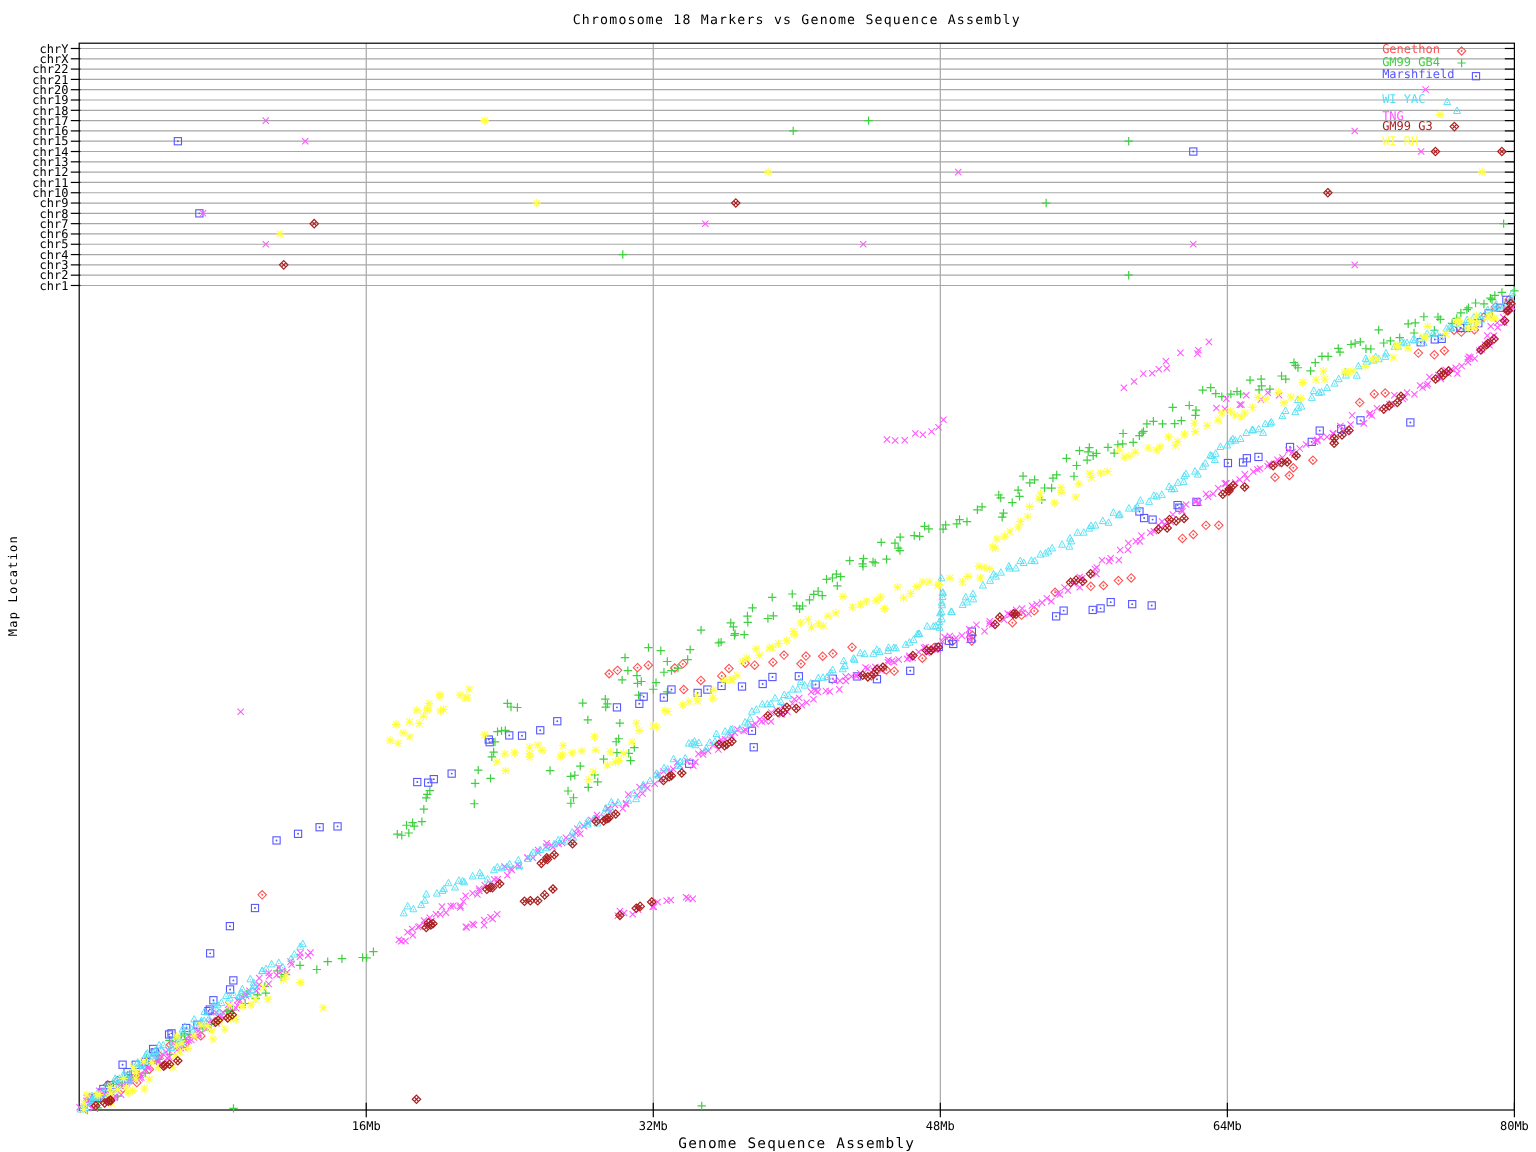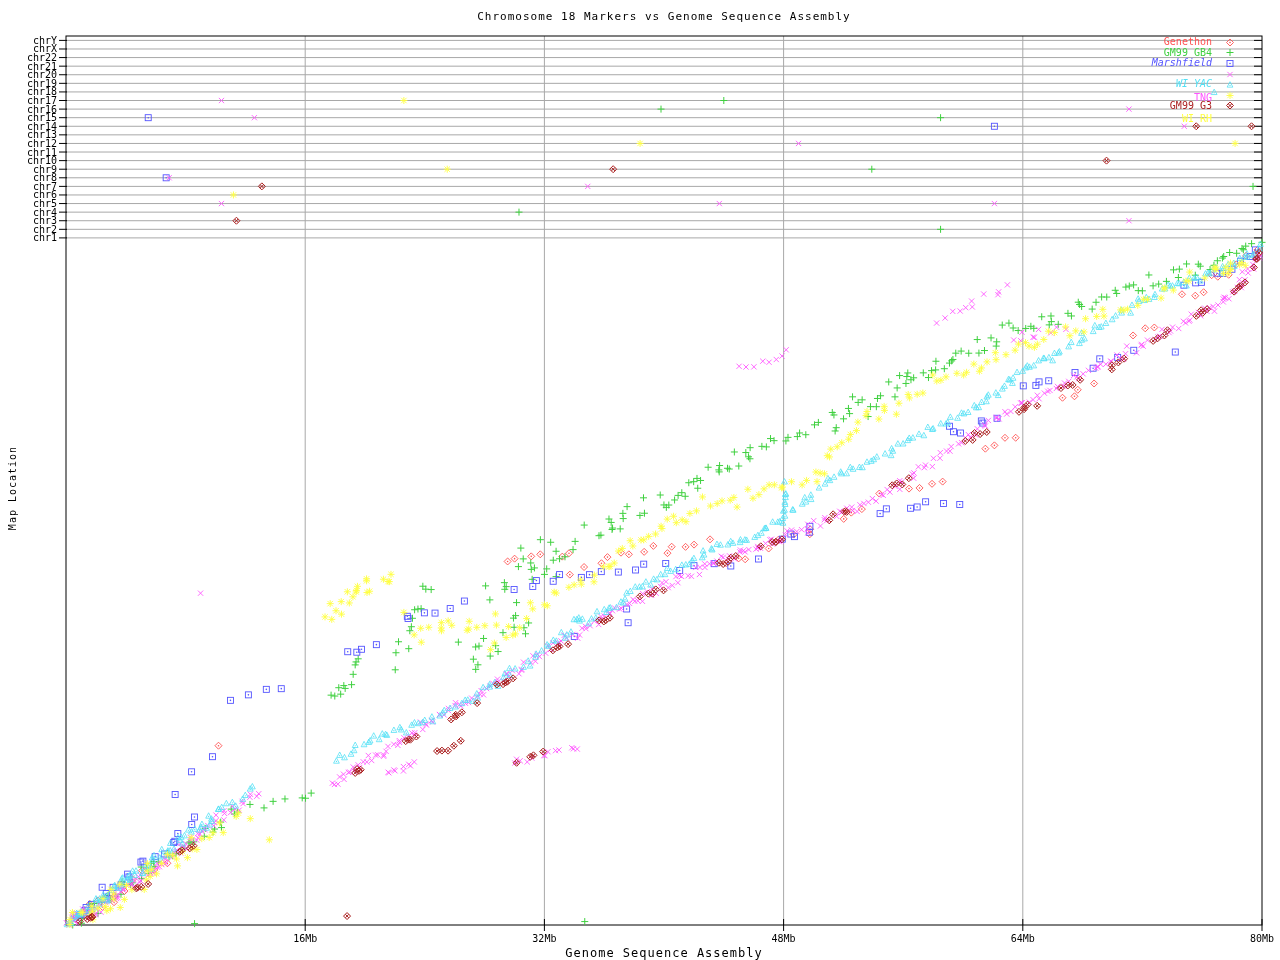--- a/index.html
+++ b/index.html
@@ -3,21 +3,21 @@
 <meta charset="utf-8">
 <style>
   html,body{margin:0;padding:0;background:#ffffff;}
   body{width:1280px;height:960px;position:relative;overflow:hidden;
        font-family:"DejaVu Sans Mono","Liberation Mono",monospace;color:#000;}
   .abs{position:absolute;}
   #chart-title{top:10px;left:66px;width:1196px;text-align:center;font-size:11px;letter-spacing:1px;white-space:pre;}
   #y-axis-title{top:488px;left:12px;transform:translate(-50%,-50%) rotate(-90deg);font-size:10px;letter-spacing:1px;white-space:nowrap;}
   #x-axis-title{top:946px;left:66px;width:1196px;text-align:center;font-size:12px;letter-spacing:1px;}
   #legend{top:37px;right:38px;}
-  .legend-row{display:flex;align-items:center;justify-content:flex-end;height:10.6px;font-size:10px;line-height:10.6px;white-space:pre;}
+  .legend-row{display:flex;align-items:center;justify-content:flex-start;height:10.6px;font-size:10px;line-height:10.6px;white-space:pre;}
   .legend-key{width:30px;height:9px;display:inline-block;}
   svg{display:block;}
   text{font-family:"DejaVu Sans Mono","Liberation Mono",monospace;}
 </style>
 </head>
 <body>
 
 <div class="abs" id="chart-title">Chromosome 18 Markers vs Genome Sequence Assembly</div>
 <div class="abs" id="y-axis-title">Map Location</div>
 <div class="abs" id="x-axis-title">Genome Sequence Assembly</div>
@@ -1779,27 +1779,27 @@
     </g>
 </svg>
 
 <div class="abs" id="legend">
     <div class="legend-row"><span style="color: rgb(255, 80, 80);">Genethon</span><svg class="legend-key" viewBox="0 0 30 9">
         <use href="#sym-diamond-dot" x="14" y="0.5" width="8" height="8" style="color:#ff5050"></use>
       </svg></div>
     <div class="legend-row"><span style="color: rgb(63, 208, 63);">GM99 GB4</span><svg class="legend-key" viewBox="0 0 30 9">
         <use href="#sym-plus" x="14" y="0.5" width="8" height="8" style="color:#3fd03f"></use>
       </svg></div>
-    <div class="legend-row"><span style="color: rgb(85, 85, 255); font-style: italic;">Marshfield</span><svg class="legend-key" viewBox="0 0 30 9">
+    <div class="legend-row"><span style="color: rgb(85, 85, 255);">Marshfield</span><svg class="legend-key" viewBox="0 0 30 9">
         <use href="#sym-square-dot" x="14" y="0.5" width="8" height="8" style="color:#5555ff"></use>
       </svg></div>
     <div class="legend-row"><span style="color: rgb(255, 85, 255); margin-top: 48px;">TNG</span><svg class="legend-key" viewBox="0 0 30 9">
         <use href="#sym-x-cross" x="14.5" y="1" width="7" height="7" style="color:#ff55ff"></use>
       </svg></div>
-    <div class="legend-row"><span style="color: rgb(82, 224, 245); font-style: italic;">WI YAC</span><svg class="legend-key" viewBox="0 0 30 9">
+    <div class="legend-row"><span style="color: rgb(82, 224, 245);">WI YAC</span><svg class="legend-key" viewBox="0 0 30 9">
         <use href="#sym-triangle-dot" x="14.5" y="1" width="7" height="7" style="color:#52e0f5"></use>
       </svg></div>
     <div class="legend-row"><span style="color: rgb(255, 255, 66); margin-top: 48px;">WI RH</span><svg class="legend-key" viewBox="0 0 30 9">
         <use href="#sym-asterisk" x="14" y="0.5" width="8" height="8" style="color:#ffff42"></use>
       </svg></div>
     <div class="legend-row"><span style="color: rgb(170, 32, 32);">GM99 G3</span><svg class="legend-key" viewBox="0 0 30 9">
         <use href="#sym-diamond-x" x="14" y="0.5" width="8" height="8" style="color:#aa2020"></use>
       </svg></div>
   </div>
 

